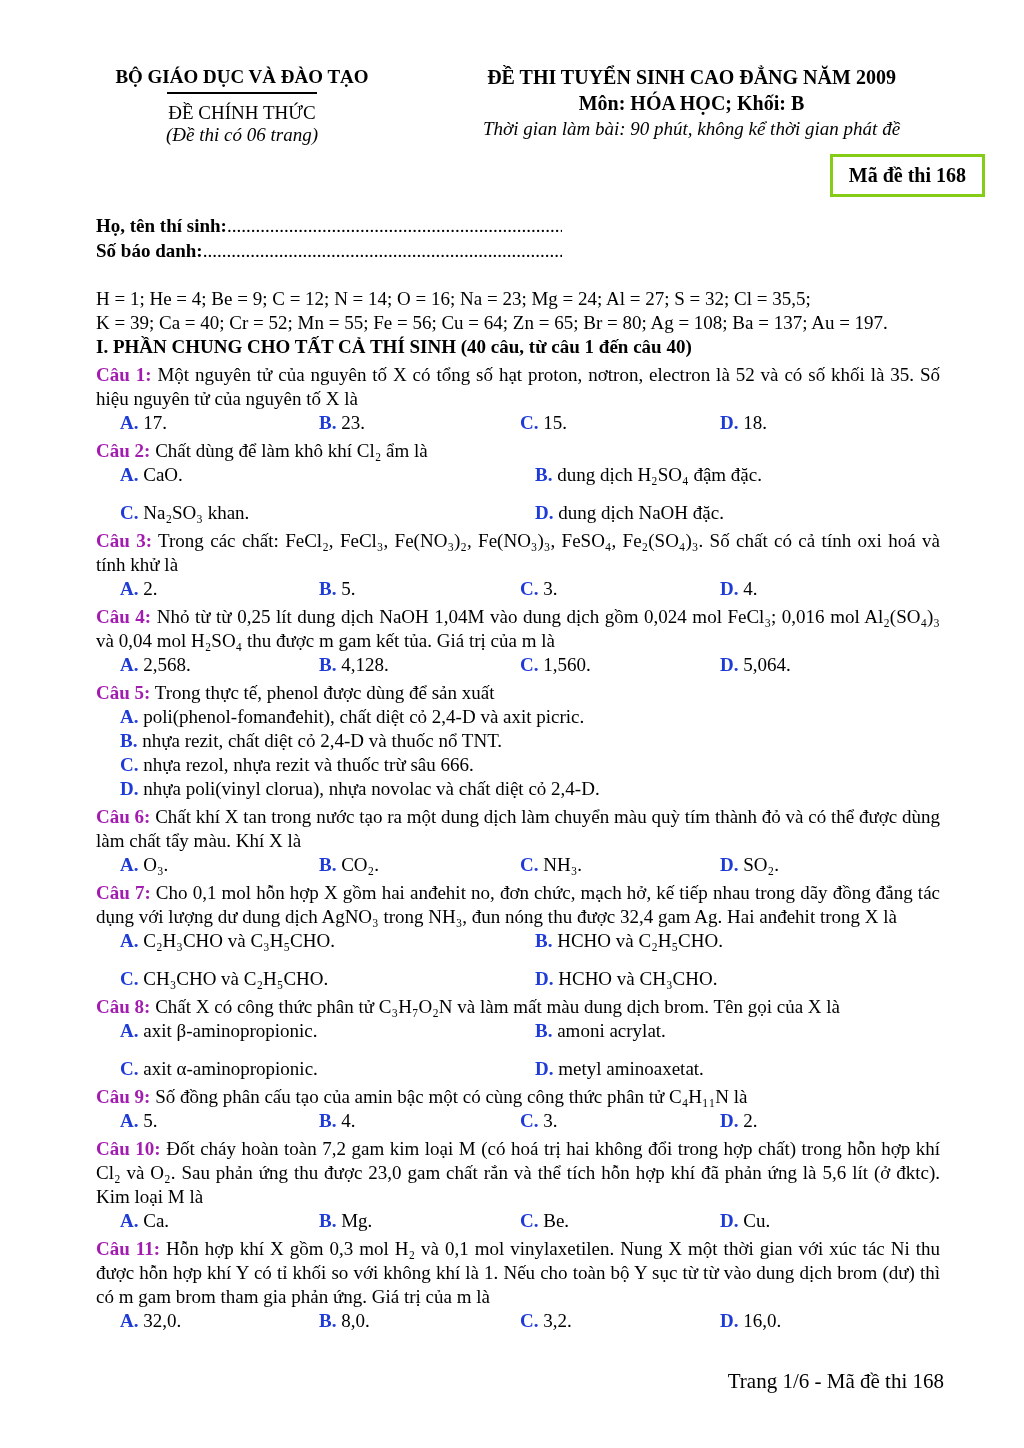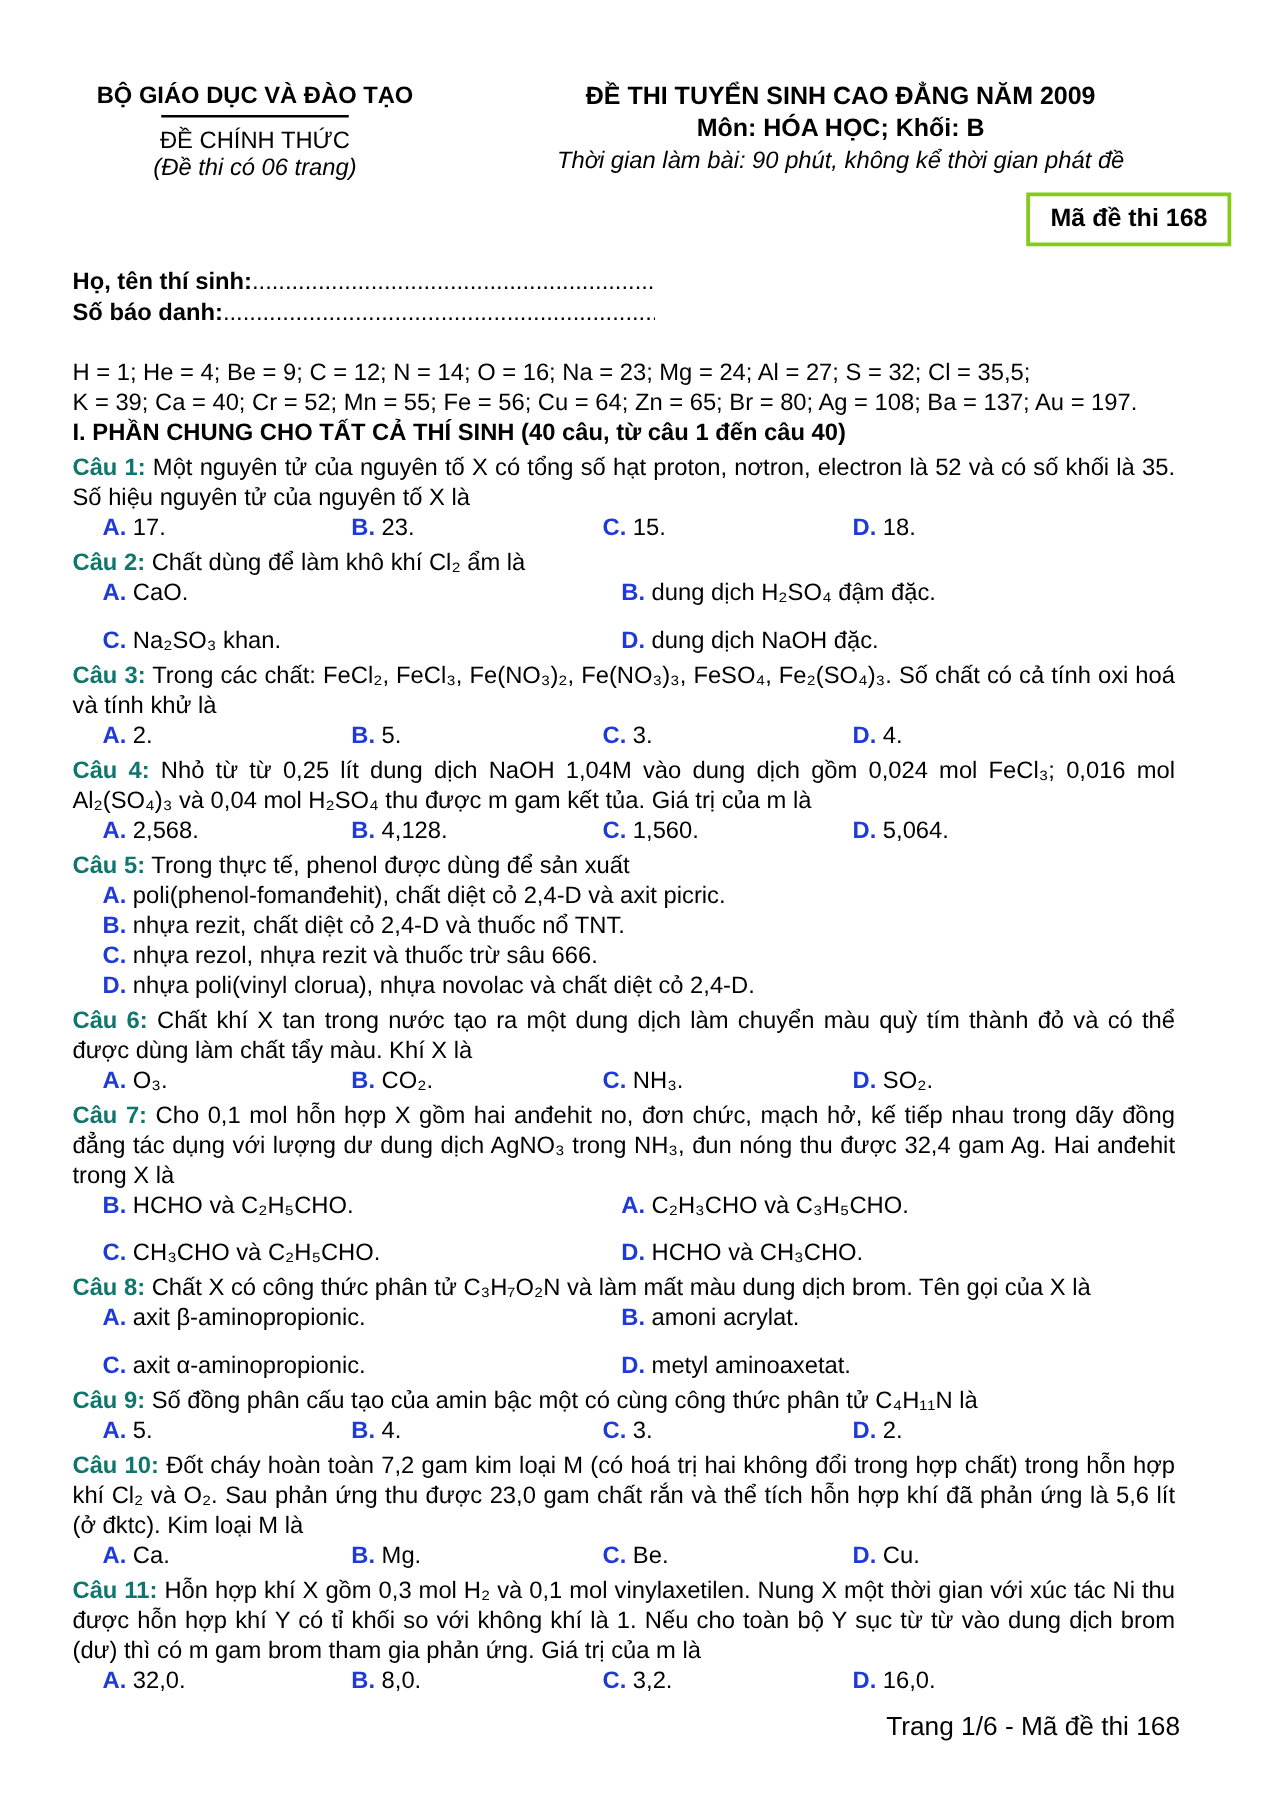--- a/index.html
+++ b/index.html
@@ -2,22 +2,22 @@
 <html lang="vi"><head>
 <meta charset="utf-8">
 <style>
   html,body { margin:0; padding:0; background:#ffffff; }
   .page {
     position: relative;
     width: 1024px; height: 1448px;
     margin: 0 auto;
     background: #ffffff;
     box-sizing: border-box;
-    padding: 66px 84px 0 58px;
-    font-family: Liberation Sans, sans-serif;
+    padding: 66px 84px 0 96px;
+    font-family: Liberation Serif, serif;
     font-size: 19px;
     color: #000;
     overflow: hidden;
   }
 
   
   .header { display: flex; align-items: flex-start; }
   .header-left { width: 292px; text-align: center; flex: none; }
   .org { font-weight: bold; font-size: 19px; white-space: nowrap; }
   .org-underline { width: 150px; border-top: 2px solid #000; margin: 4px auto 8px auto; }
@@ -40,21 +40,21 @@
   
   .masses { margin-top: 24px; line-height: 24px; }
 
   
   .section-title { font-weight: bold; line-height: 24px; }
 
   
   #questions { margin-top: 1px; }
   .question { margin-top: 4px; }
   .q-para { margin: 0; line-height: 24px; text-align: justify; }
-  .q-label { color: #0f766e; font-weight: bold; }
+  .q-label { color: #a21caf; font-weight: bold; }
   .options { margin-left: 24px; line-height: 24px; }
   .options.cols4 { display: grid; grid-template-columns: 199px 201px 200px 1fr; }
   .options.cols2 { display: grid; grid-template-columns: 401px 1fr; gap: 14px; }
   .options.stack .option { display: block; }
   .opt-letter { color: #1e3bd8; font-weight: bold; }
 
   
   .footer { position: absolute; right: 80px; bottom: 54px; font-size: 21px; }
 </style>
 </head>
@@ -167,23 +167,23 @@
 
   <span class="option"><b class="opt-letter">C.</b> <span class="opt-text">NH₃.</span></span>
 
   <span class="option"><b class="opt-letter">D.</b> <span class="opt-text">SO₂.</span></span>
 </div>
   </div>
 
   <div class="question">
     <p class="q-para"><b class="q-label">Câu 7:</b> <span class="q-body">Cho 0,1 mol hỗn hợp X gồm hai anđehit no, đơn chức, mạch hở, kế tiếp nhau trong dãy đồng đẳng tác dụng với lượng dư dung dịch AgNO₃ trong NH₃, đun nóng thu được 32,4 gam Ag. Hai anđehit trong X là</span></p>
     <div class="options cols2">
+  <span class="option"><b class="opt-letter">A.</b> <span class="opt-text">C₂H₃CHO và C₃H₅CHO.</span></span>
+
   <span class="option"><b class="opt-letter">B.</b> <span class="opt-text">HCHO và C₂H₅CHO.</span></span>
-
-  <span class="option"><b class="opt-letter">A.</b> <span class="opt-text">C₂H₃CHO và C₃H₅CHO.</span></span>
 
   <span class="option"><b class="opt-letter">C.</b> <span class="opt-text">CH₃CHO và C₂H₅CHO.</span></span>
 
   <span class="option"><b class="opt-letter">D.</b> <span class="opt-text">HCHO và CH₃CHO.</span></span>
 </div>
   </div>
 
   <div class="question">
     <p class="q-para"><b class="q-label">Câu 8:</b> <span class="q-body">Chất X có công thức phân tử C₃H₇O₂N và làm mất màu dung dịch brom. Tên gọi của X là</span></p>
     <div class="options cols2">

